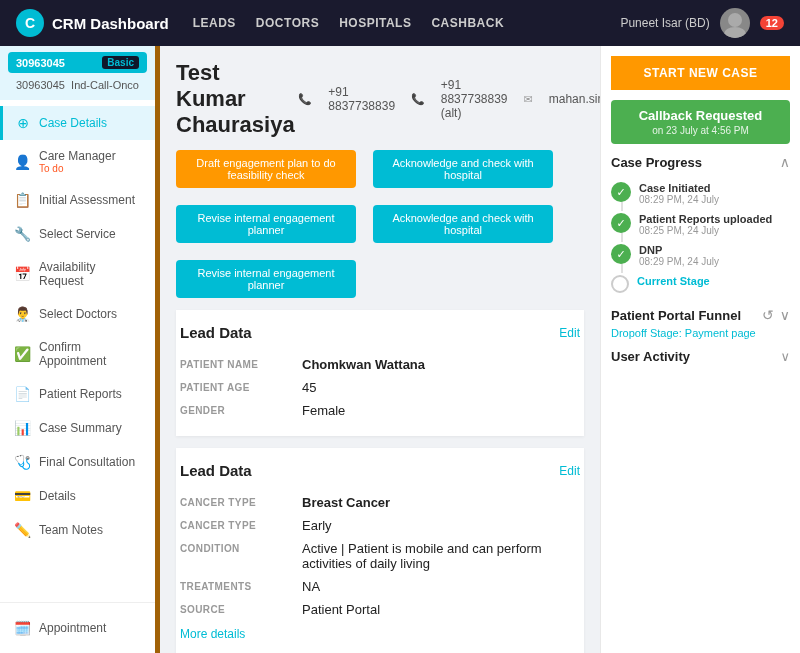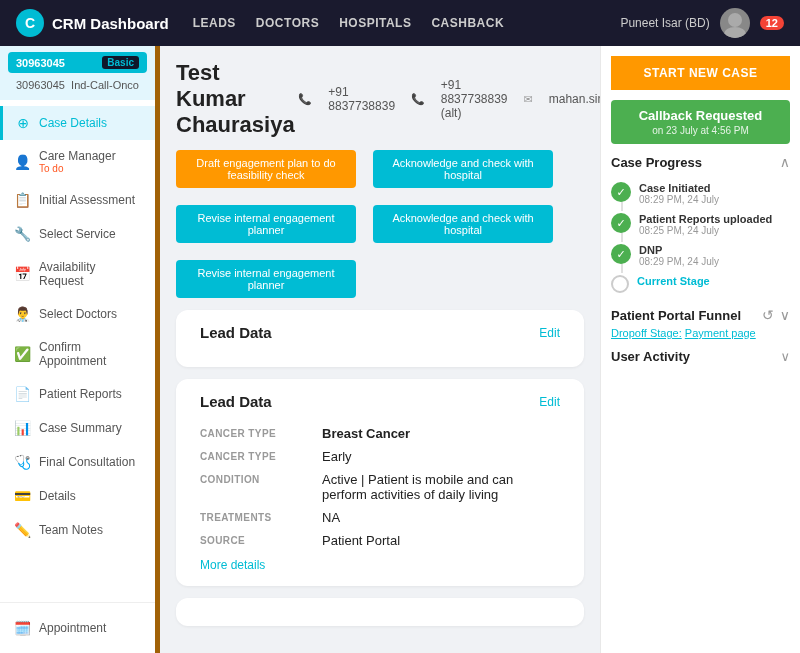--- a/index.html
+++ b/index.html
@@ -40,21 +40,21 @@
     .patient-name { font-size: 22px; font-weight: 700; color: #222; }
     .patient-contact { display: flex; align-items: center; gap: 16px; color: #555; font-size: 12px; }
     .edit-link { color: #00bcd4; cursor: pointer; font-size: 12px; margin-left: auto; }
 
     
     .action-buttons { display: flex; flex-wrap: wrap; gap: 17px; }
     .action-btn { background: #00bcd4; color: #fff; border: none; border-radius: 4px; padding: 7px 12px; font-size: 11px; cursor: pointer; font-weight: 500; text-align: center; flex: 1; min-width: 140px; max-width: 180px; }
     .action-btn.highlight { background: #ff9800; }
 
     
-    .card { background: #fff; border-radius: 12px; padding: 14px 24px; box-shadow: 0 1px 3px rgba(0,0,0,0.06); }
+    .card { background: #fff; border-radius: 0; padding: 14px 4px; box-shadow: 0 1px 3px rgba(0,0,0,0.06); }
     .card-header { display: flex; justify-content: space-between; align-items: center; margin-bottom: 12px; }
     .card-title { font-size: 15px; font-weight: 700; color: #222; }
     .card-edit { color: #00bcd4; cursor: pointer; font-size: 12px; }
     .data-table { width: 100%; }
     .data-row { display: flex; align-items: flex-start; padding: 4px 0; gap: 12px; }
     .data-label { color: #999; font-size: 10px; font-weight: 600; letter-spacing: 0.4px; text-transform: uppercase; width: 110px; flex-shrink: 0; padding-top: 2px; }
     .data-value { color: #222; font-size: 13px; font-weight: 600; }
     .data-value.normal { font-weight: 400; }
     .more-link { color: #00bcd4; font-size: 12px; cursor: pointer; margin-top: 6px; display: inline-block; }
 
@@ -77,21 +77,21 @@
     .progress-dot.current { background: #fff; border: 2px solid #ccc; color: #ccc; width: 18px; height: 18px; }
     .progress-text { flex: 1; }
     .progress-label { font-size: 11px; font-weight: 600; color: #333; }
     .progress-time { font-size: 10px; color: #999; }
 
     .funnel-section { }
     .funnel-header { display: flex; justify-content: space-between; align-items: flex-end; margin-bottom: 4px; }
     .funnel-title { font-size: 13px; font-weight: 700; color: #222; }
     .funnel-actions { display: flex; gap: 6px; color: #999; font-size: 14px; cursor: pointer; }
     .funnel-sub { font-size: 11px; color: #555; }
-    .funnel-sub span { color: #00bcd4; text-decoration: underline; }
+    .funnel-sub span { color: #00bcd4; }
 
     .activity-section { }
     .activity-header { display: flex; justify-content: space-between; align-items: center; }
     .activity-title { font-size: 13px; font-weight: 700; color: #222; }
   </style>
 </head>
 <body>
 
 <nav class="topnav">
   <div class="topnav-logo">
@@ -213,20 +213,34 @@
       <button class="action-btn">Revise internal engagement planner</button>
       <button class="action-btn">Acknowledge and check with hospital</button>
       <button class="action-btn">Revise internal engagement planner</button>
     </div>
 
     <div class="card">
       <div class="card-header">
         <span class="card-title">Lead Data</span>
         <span class="card-edit">Edit</span>
       </div>
+      <div class="data-table">
+        <div class="data-row">
+          <span class="data-label">PATIENT NAME</span>
+          <span class="data-value">Chomkwan Wattana</span>
+        </div>
+        <div class="data-row">
+          <span class="data-label">PATIENT AGE</span>
+          <span class="data-value normal">45</span>
+        </div>
+        <div class="data-row">
+          <span class="data-label">GENDER</span>
+          <span class="data-value normal">Female</span>
+        </div>
+      </div>
     </div>
 
     <div class="card">
       <div class="card-header">
         <span class="card-title">Lead Data</span>
         <span class="card-edit">Edit</span>
       </div>
       <div class="data-table">
         <div class="data-row">
           <span class="data-label">CANCER TYPE</span>

